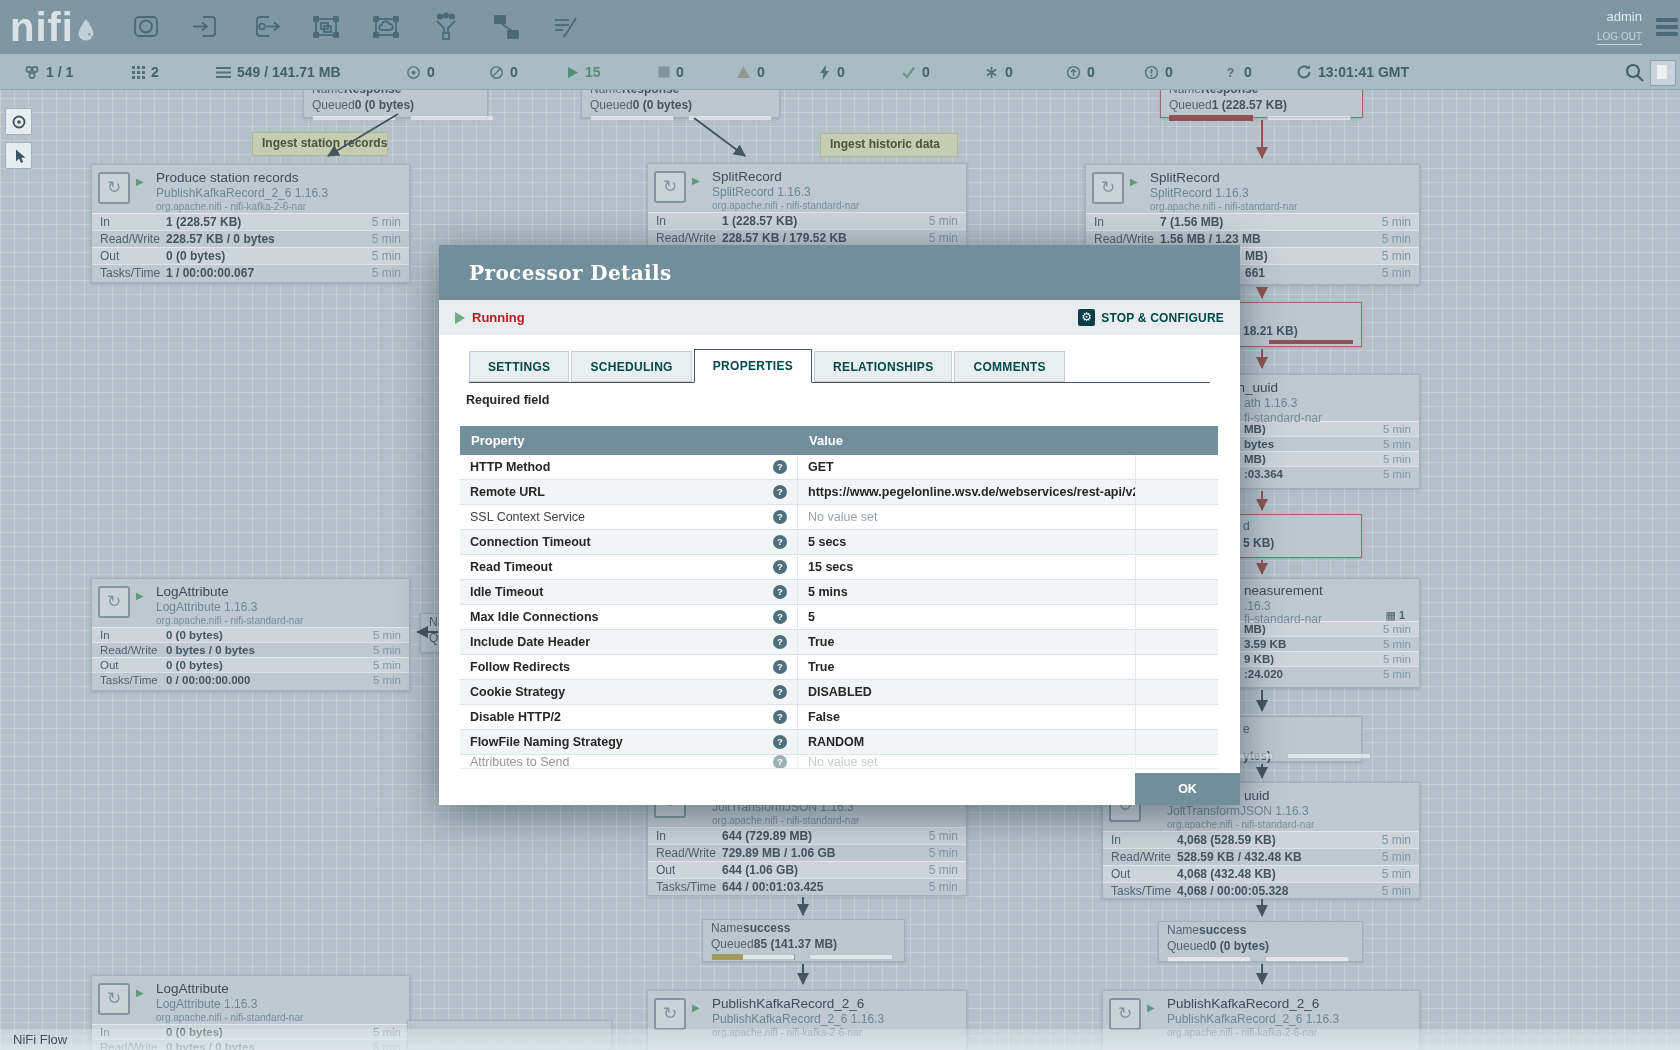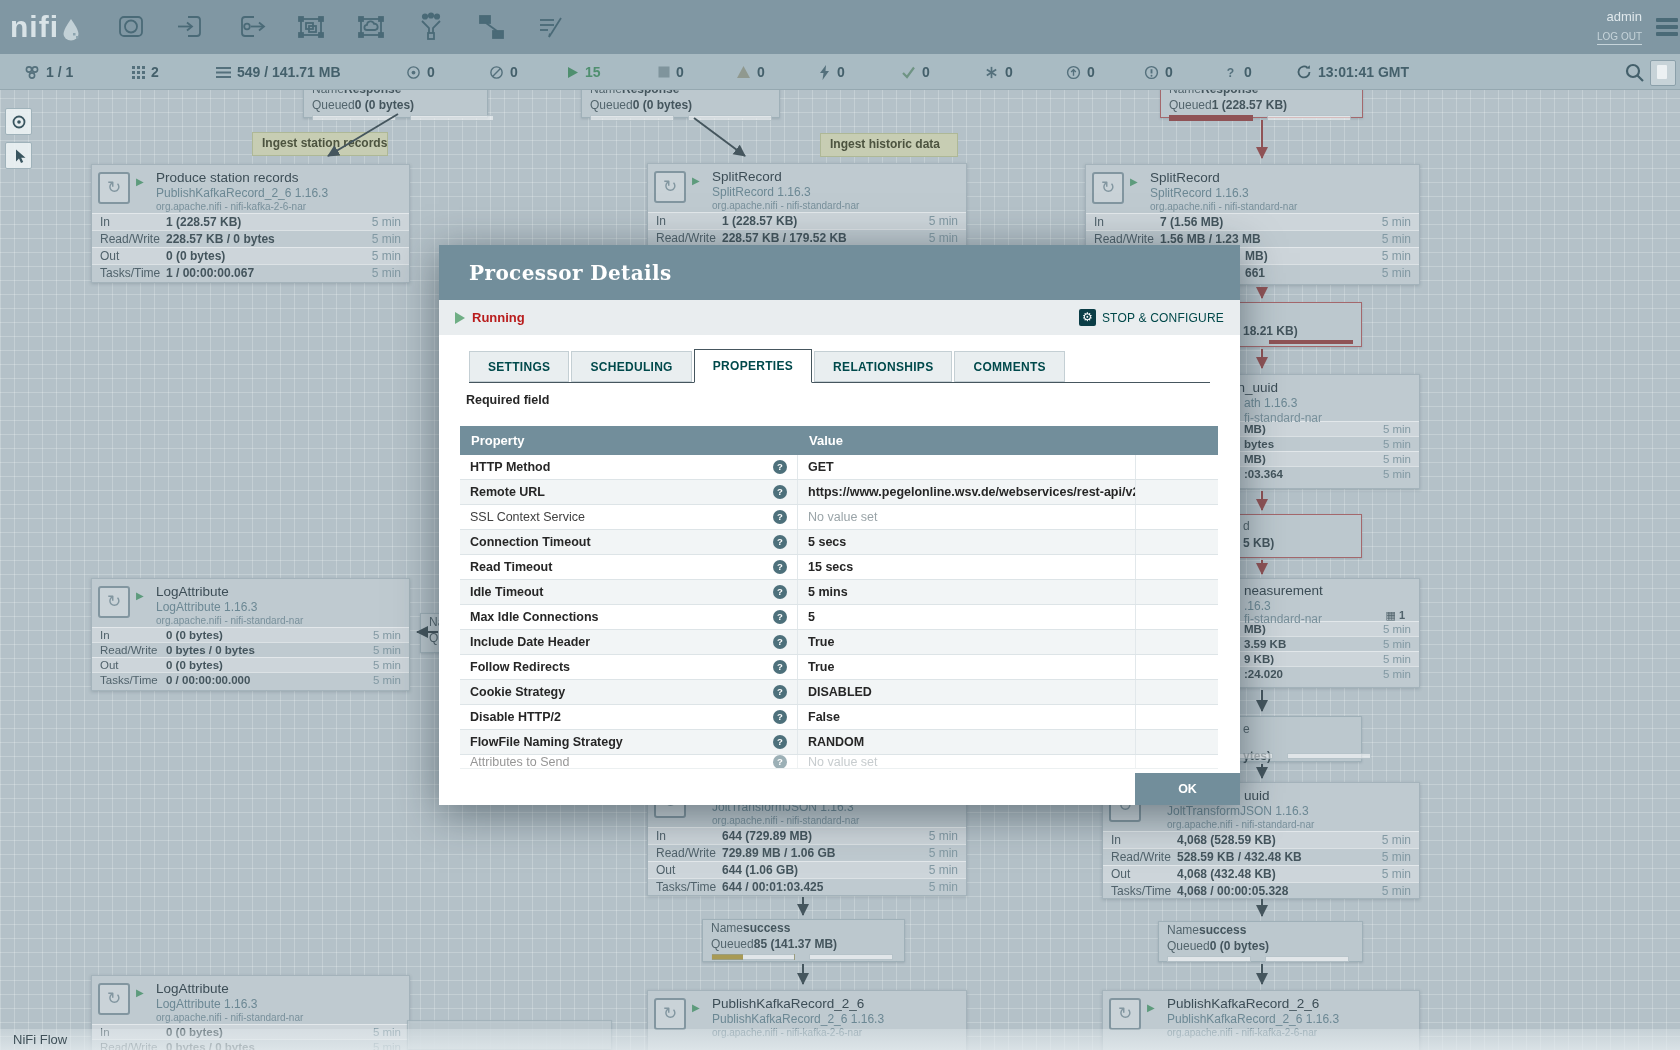--- a/index.html
+++ b/index.html
@@ -52,21 +52,21 @@
   .bar-red{position:absolute;height:4px;background:#8f5356}
 
   
   .canvas-label{position:absolute;background:#c7cdb3;border:1px solid #aeb896;color:#4c533f;
     font-weight:bold;font-size:12px;padding:3px 9px;box-sizing:border-box;white-space:nowrap}
 
   
   .topbar{position:absolute;left:0;top:0;width:100%;height:54px;background:#8097a3;z-index:5;
     display:flex;align-items:center}
   .logo{display:flex;align-items:flex-end;margin:0 22px 0 10px}
-  .logo-text{font-size:30px;font-weight:bold;color:#d9e3e7;letter-spacing:1px;line-height:40px}
+  .logo-text{font-size:40px;font-weight:bold;color:#d9e3e7;letter-spacing:1px;line-height:40px}
   .logo-drop{margin:0 0 6px 4px}
   .tbi{width:30px;height:30px;margin:0 15px;cursor:pointer;flex:none}
   .tb-right{margin-left:auto;display:flex;align-items:center;padding-right:2px}
   .userbox{text-align:right;margin-right:14px;line-height:1.25}
   .username{font-size:13px;color:#dfe8ec}
   .logout{font-size:10px;color:#c6d4da;border-bottom:1px solid #c6d4da;cursor:pointer;display:inline-block}
   .hamburger{width:22px;cursor:pointer}
   .hamburger span{display:block;height:4px;background:#4a6a77;margin:3px 0;border-radius:1px}
 
   
@@ -91,21 +91,21 @@
 
   
   .dialog{position:absolute;left:439px;top:245px;width:801px;height:560px;background:#fff;z-index:10;
     box-shadow:0 8px 40px rgba(20,35,45,.5);font-size:13px;color:#262626}
   .dhead{height:55px;background:#728e9b;display:flex;align-items:center;padding:0 30px;box-sizing:border-box}
   .dtitle{font-family:"DejaVu Serif","Liberation Serif",serif;font-weight:bold;font-size:20px;color:#fff;letter-spacing:.4px}
   .dstatus{position:absolute;left:0;top:55px;width:100%;height:35px;background:#e9edef;
     display:flex;align-items:center;padding:0 16px;box-sizing:border-box}
   .run-icon{width:0;height:0;border-left:10px solid #6fae85;border-top:6px solid transparent;border-bottom:6px solid transparent}
   .run-text{font-weight:bold;font-size:13px;color:#b91c1c;margin-left:7px}
-  .stopcfg{margin-left:auto;display:flex;align-items:center;gap:6px;color:#004849;font-weight:normal;
+  .stopcfg{margin-left:auto;display:flex;align-items:center;gap:6px;color:#004849;font-weight:bold;
     font-size:12px;cursor:pointer;letter-spacing:.2px}
   .gearbox{width:17px;height:17px;background:#0b3d46;color:#fff;font-size:12px;line-height:17px;
     text-align:center;border-radius:2px}
   .gearbox::after{content:"⚙"}
   .tabbar{position:absolute;left:30px;right:30px;top:104px;height:34px;border-bottom:1px solid #46565e;
     display:flex;gap:2px;box-sizing:border-box}
   .tab{background:#e9eef0;border:1px solid #c4cfd4;padding:0 18px;line-height:30px;font-size:12px;
     font-weight:bold;color:#00494b;height:31px;box-sizing:border-box;margin-top:2px;cursor:pointer;letter-spacing:.3px}
   .tab.selected{background:#fff;border:1px solid #46565e;border-bottom:1px solid #fff;height:34px;margin-top:0;
     line-height:32px;position:relative;z-index:1}

